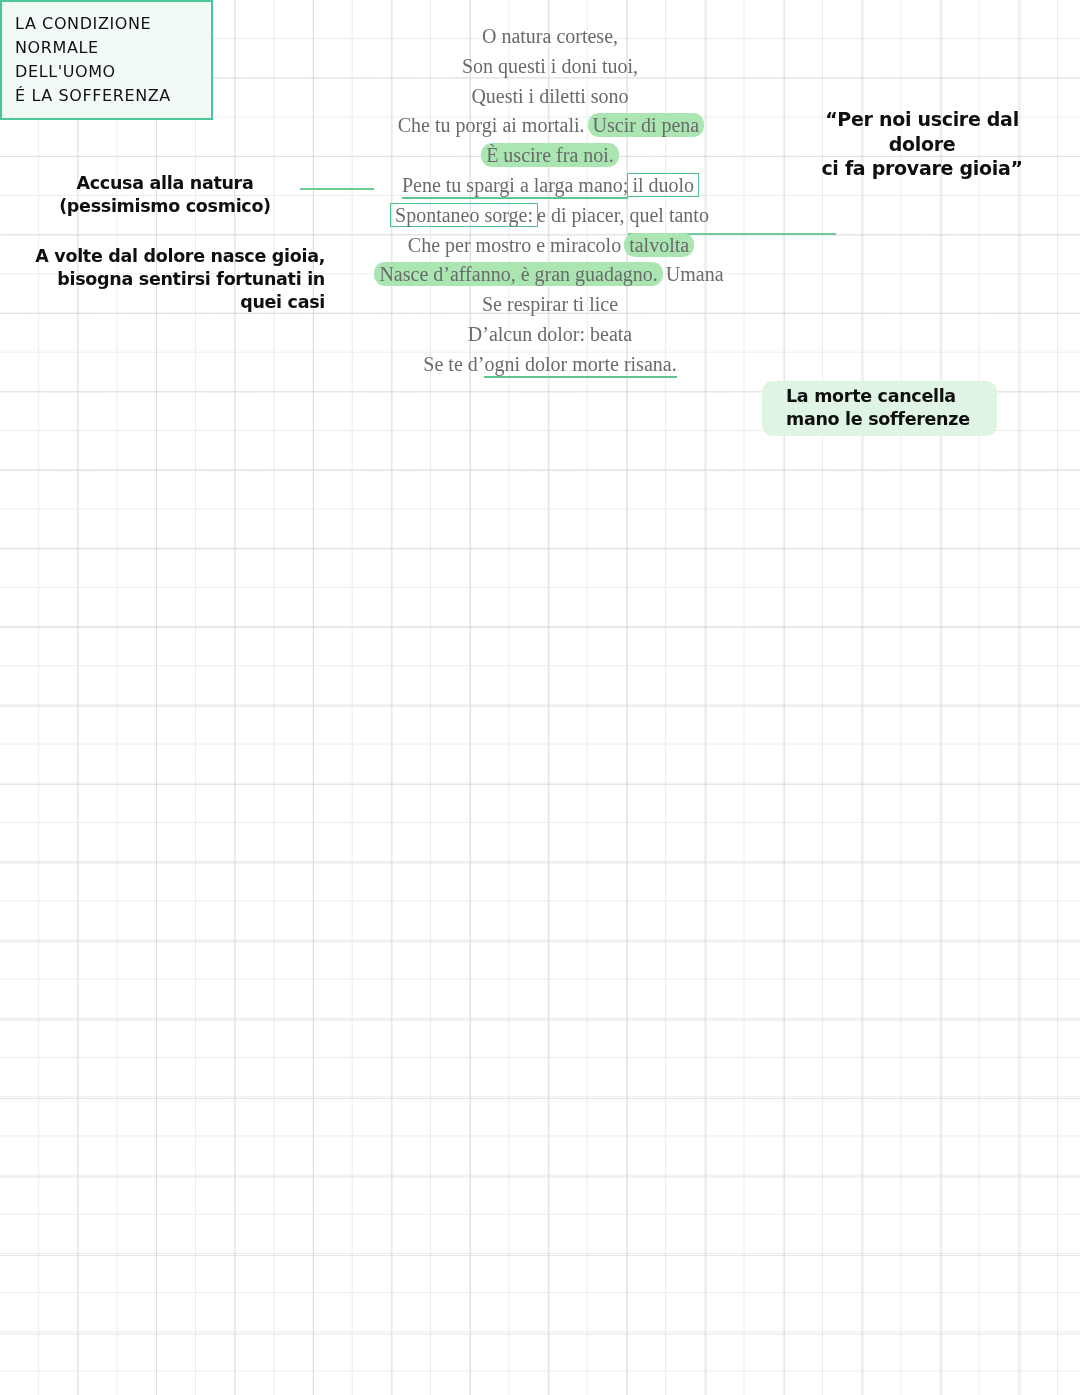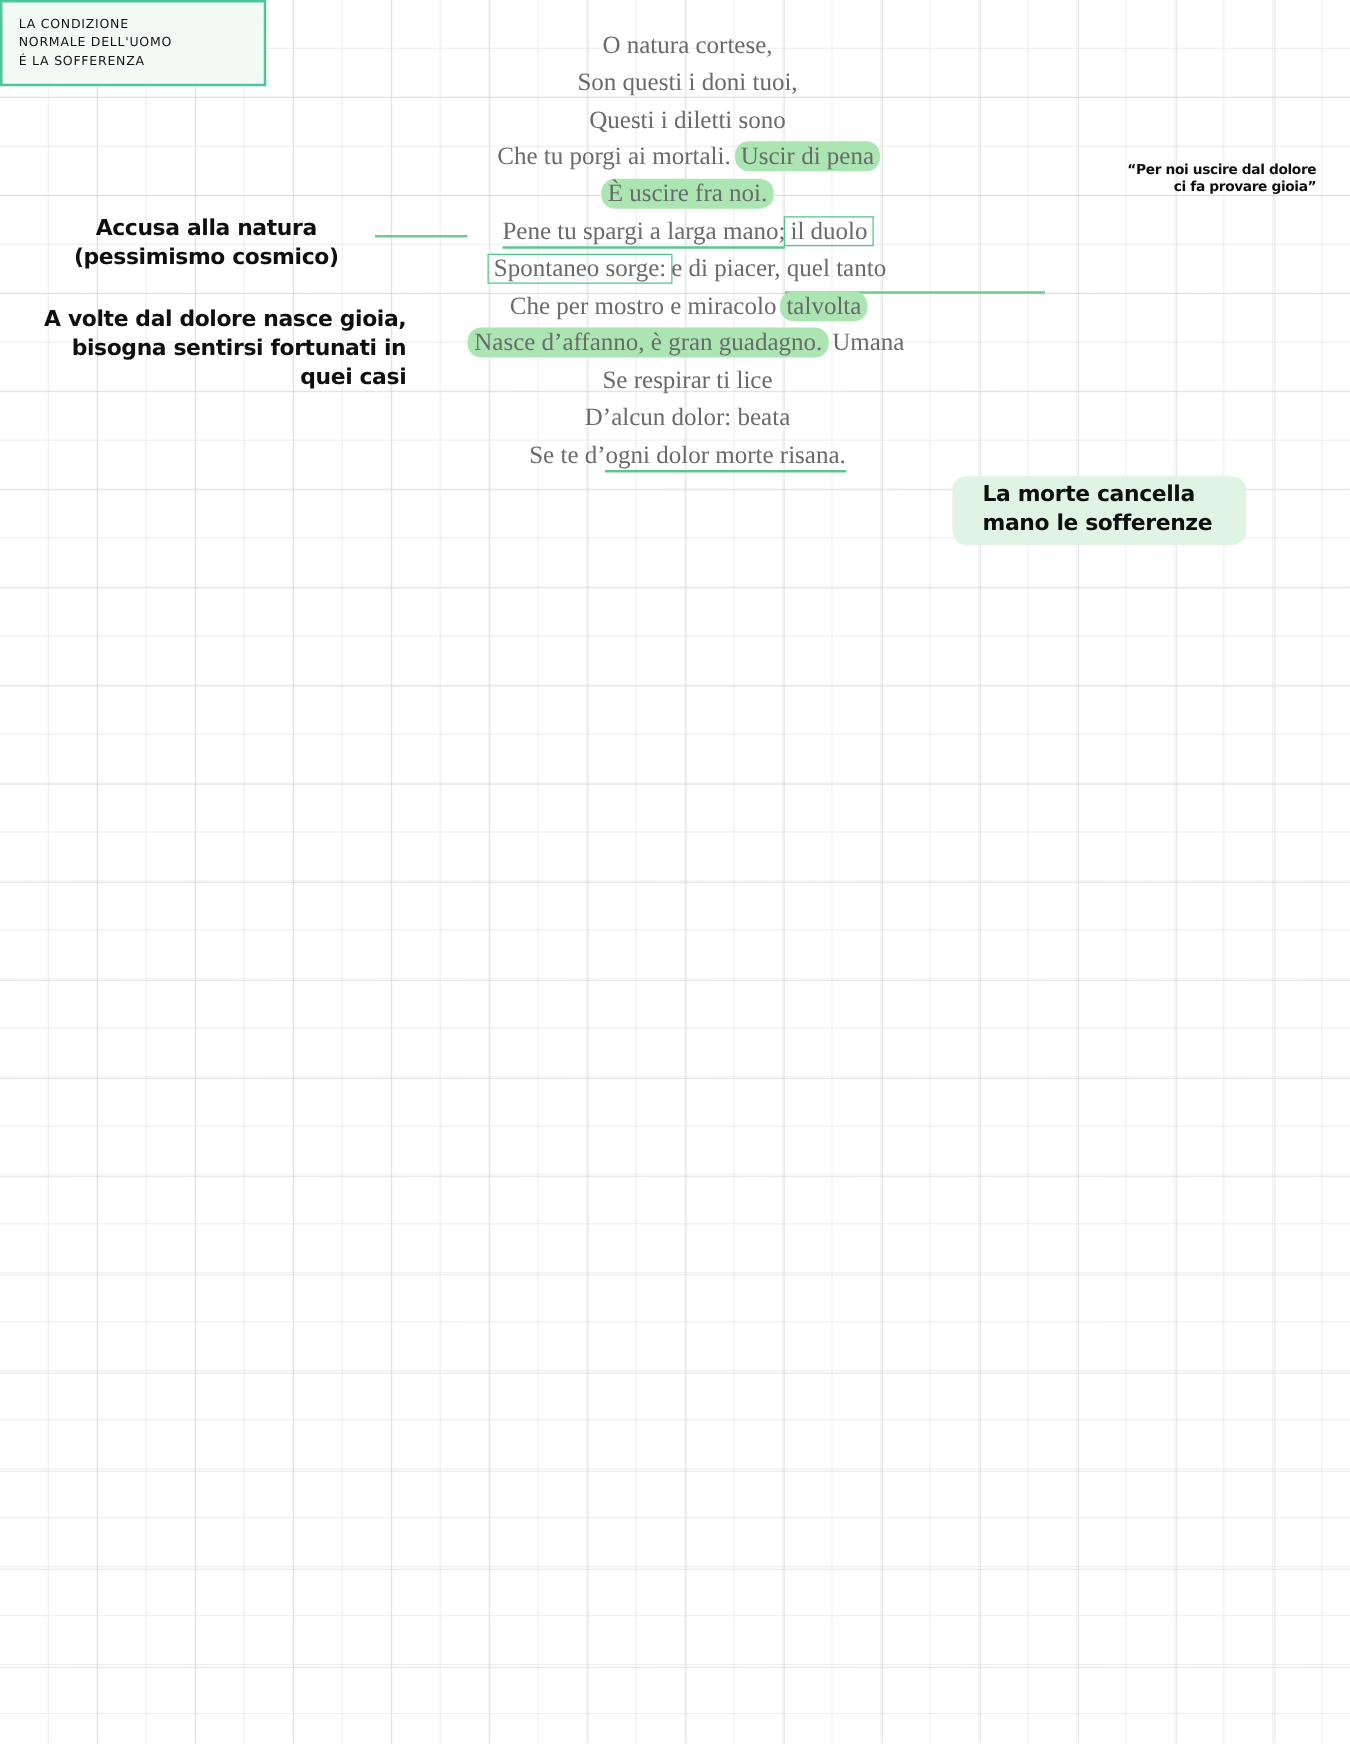--- a/index.html
+++ b/index.html
@@ -82,24 +82,24 @@
   #note-gioia {
     left: 20px;
     top: 245px;
     width: 305px;
     font-size: 17.5px;
     text-align: right;
   }
 
   #note-quote {
     left: 791px;
-    top: 129px;
+    top: 107px;
     width: 262px;
-    font-size: 11px;
-    text-align: right;
+    font-size: 19px;
+    text-align: center;
   }
 
   #note-morte {
     left: 762px;
     top: 381px;
     width: 203px;
     font-size: 17.5px;
     text-align: left;
     background: #dff4e2;
     border-radius: 11px;
@@ -110,21 +110,21 @@
   #note-condizione {
     left: 833px;
     top: 193px;
     width: 213px;
     box-sizing: border-box;
     border: 2.2px solid #4fc59a;
     background: #f2faf6;
     padding: 10px 11px 10px 13px;
     font-family: "DejaVu Sans", sans-serif;
     font-weight: normal;
-    font-size: 10px;
+    font-size: 16px;
     letter-spacing: 0.6px;
     line-height: 1.50;
     color: #121212;
   }
 
   
   .conn {
     position: absolute;
     background: #6ecb93;
     height: 2.2px;

